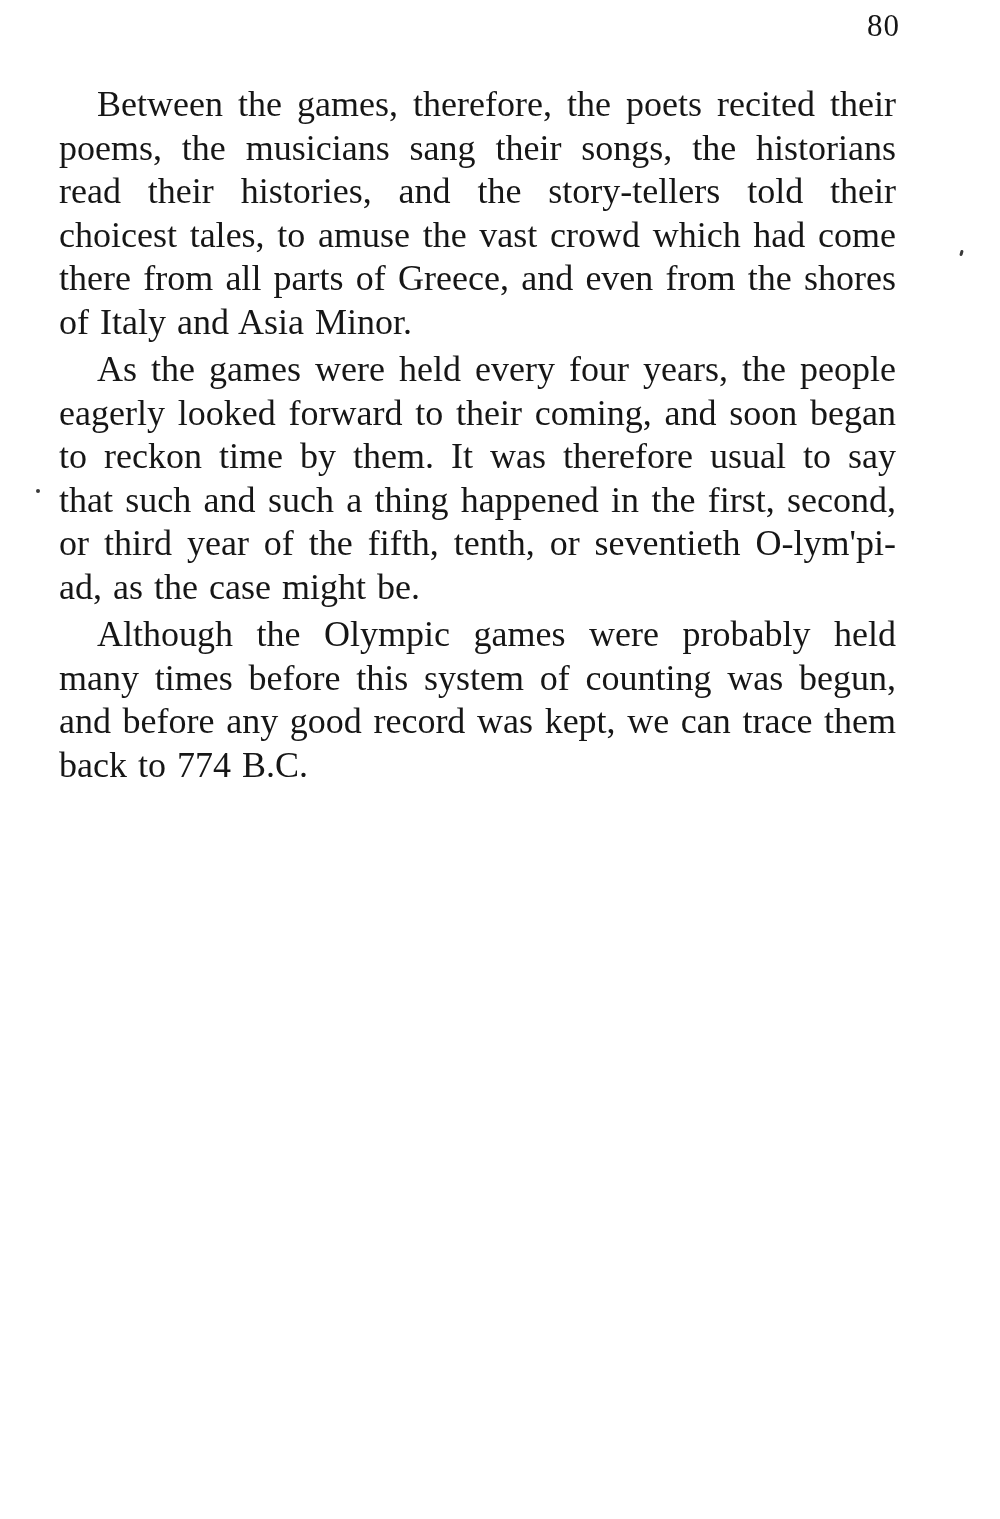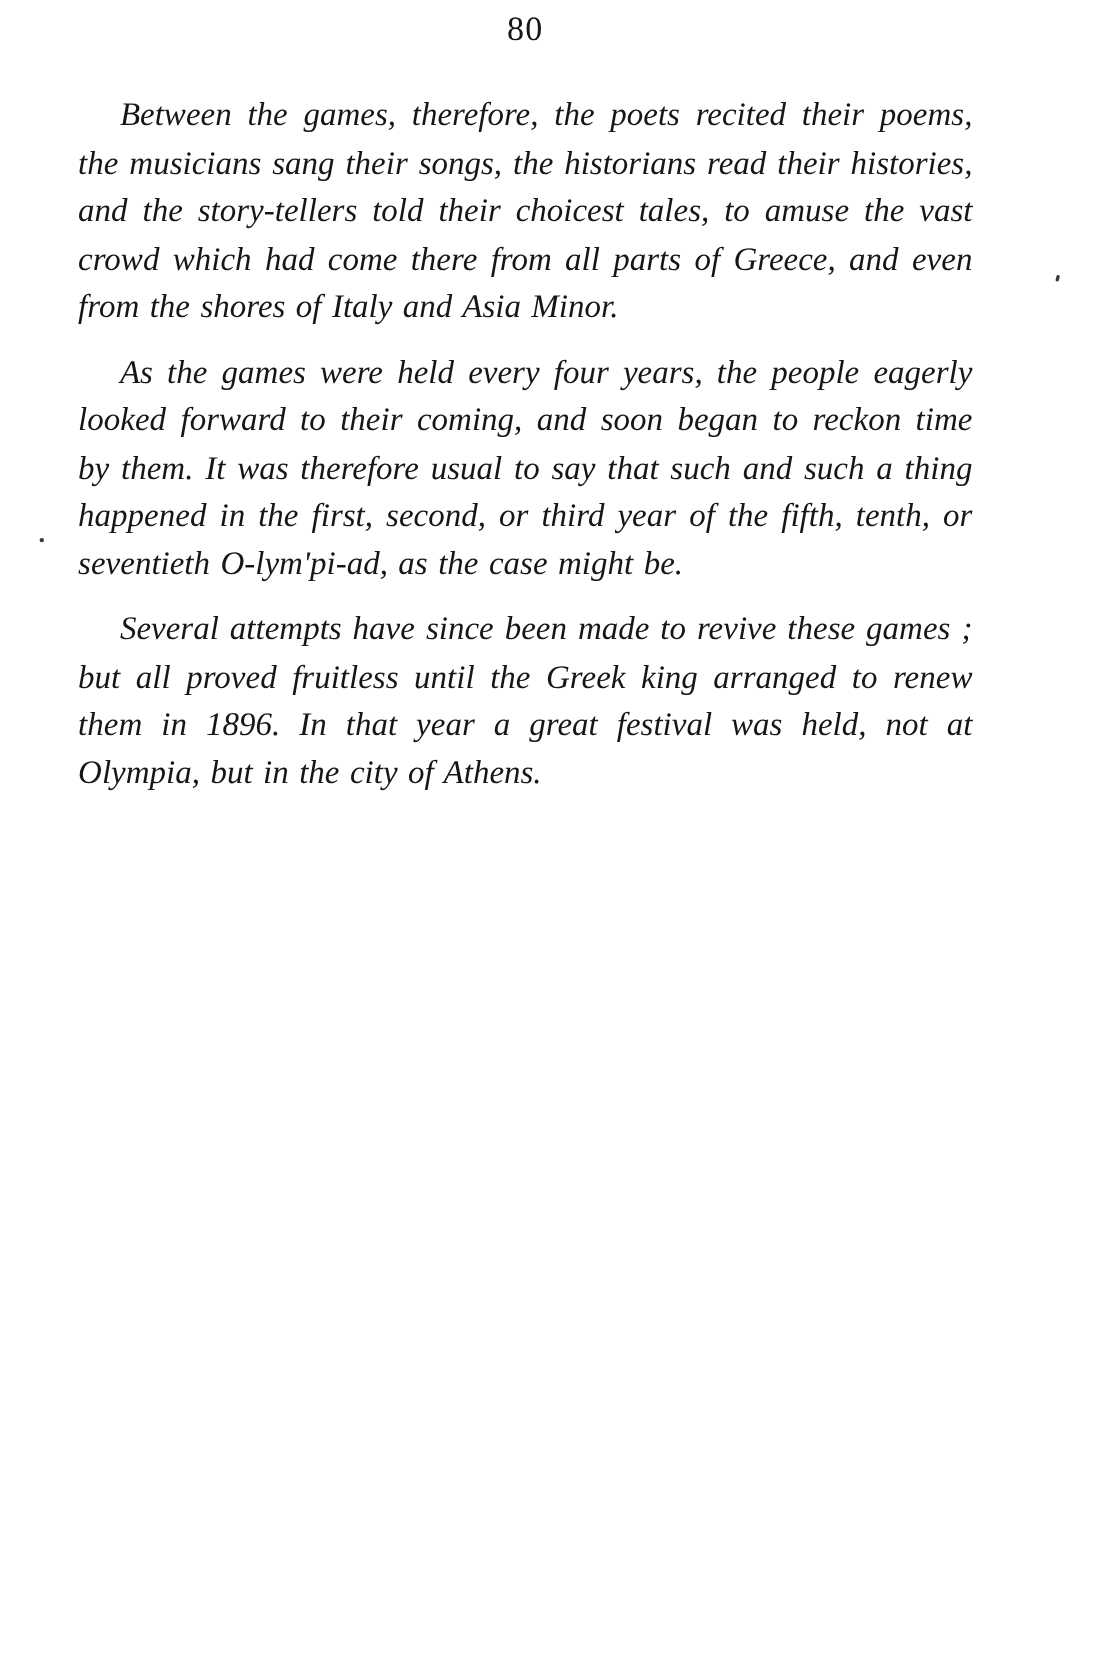--- a/index.html
+++ b/index.html
@@ -15,36 +15,35 @@
     width: 1000px;
     height: 1519px;
     background: #ffffff;
     color: #161616;
     font-family: "Liberation Serif", "DejaVu Serif", serif;
   }
   .folio {
     padding-top: 6px;
     margin-left: 55px;
     margin-right: 100px;
-    text-align: center;
+    text-align: right;
     font-size: 31px;
     line-height: 40px;
     letter-spacing: 1px;
   }
   .text-block {
     margin: 37px 100px 0 55px;
   }
   .text-block p {
-    margin: 16px;
-    font-size: 30px;
+    margin: 4px;
+    font-size: 36px;
     line-height: 43.5px;
     text-align: justify;
     text-indent: 38px;
     word-spacing: 2px;
-    font-style: italic;
   }
   
   .artifact {
     position: absolute;
     background: #3a3a3a;
     border-radius: 50%;
   }
   .artifact-left {
     left: 36px;
     top: 489px;
@@ -63,19 +62,19 @@
 </head>
 <body>
 
 <div class="page">
 
   <div class="folio">80</div>
 
   <div class="text-block">
     <p>Between the games, therefore, the poets recited their poems, the musicians sang their songs, the historians read their histories, and the story-tellers told their choicest tales, to amuse the vast crowd which had come there from all parts of Greece, and even from the shores of Italy and Asia Minor.</p>
     <p>As the games were held every four years, the people eagerly looked forward to their coming, and soon began to reckon time by them. It was therefore usual to say that such and such a thing happened in the first, second, or third year of the fifth, tenth, or seventieth O-lym'pi-ad, as the case might be.</p>
-    <p>Several attempts have since been made to revive these games ; but all proved fruitless until the Greek king arranged to renew them in 1896. In that year a great festival was held, not at Olympia, but in the city of Athens.</p>
+    <p>Although the Olympic games were probably held many times before this system of counting was begun, and before any good record was kept, we can trace them back to 774 B.C.</p>
   </div>
 
   <span class="artifact artifact-left"></span>
   <span class="artifact artifact-right"></span>
 
 </div>
 
 </body></html>

